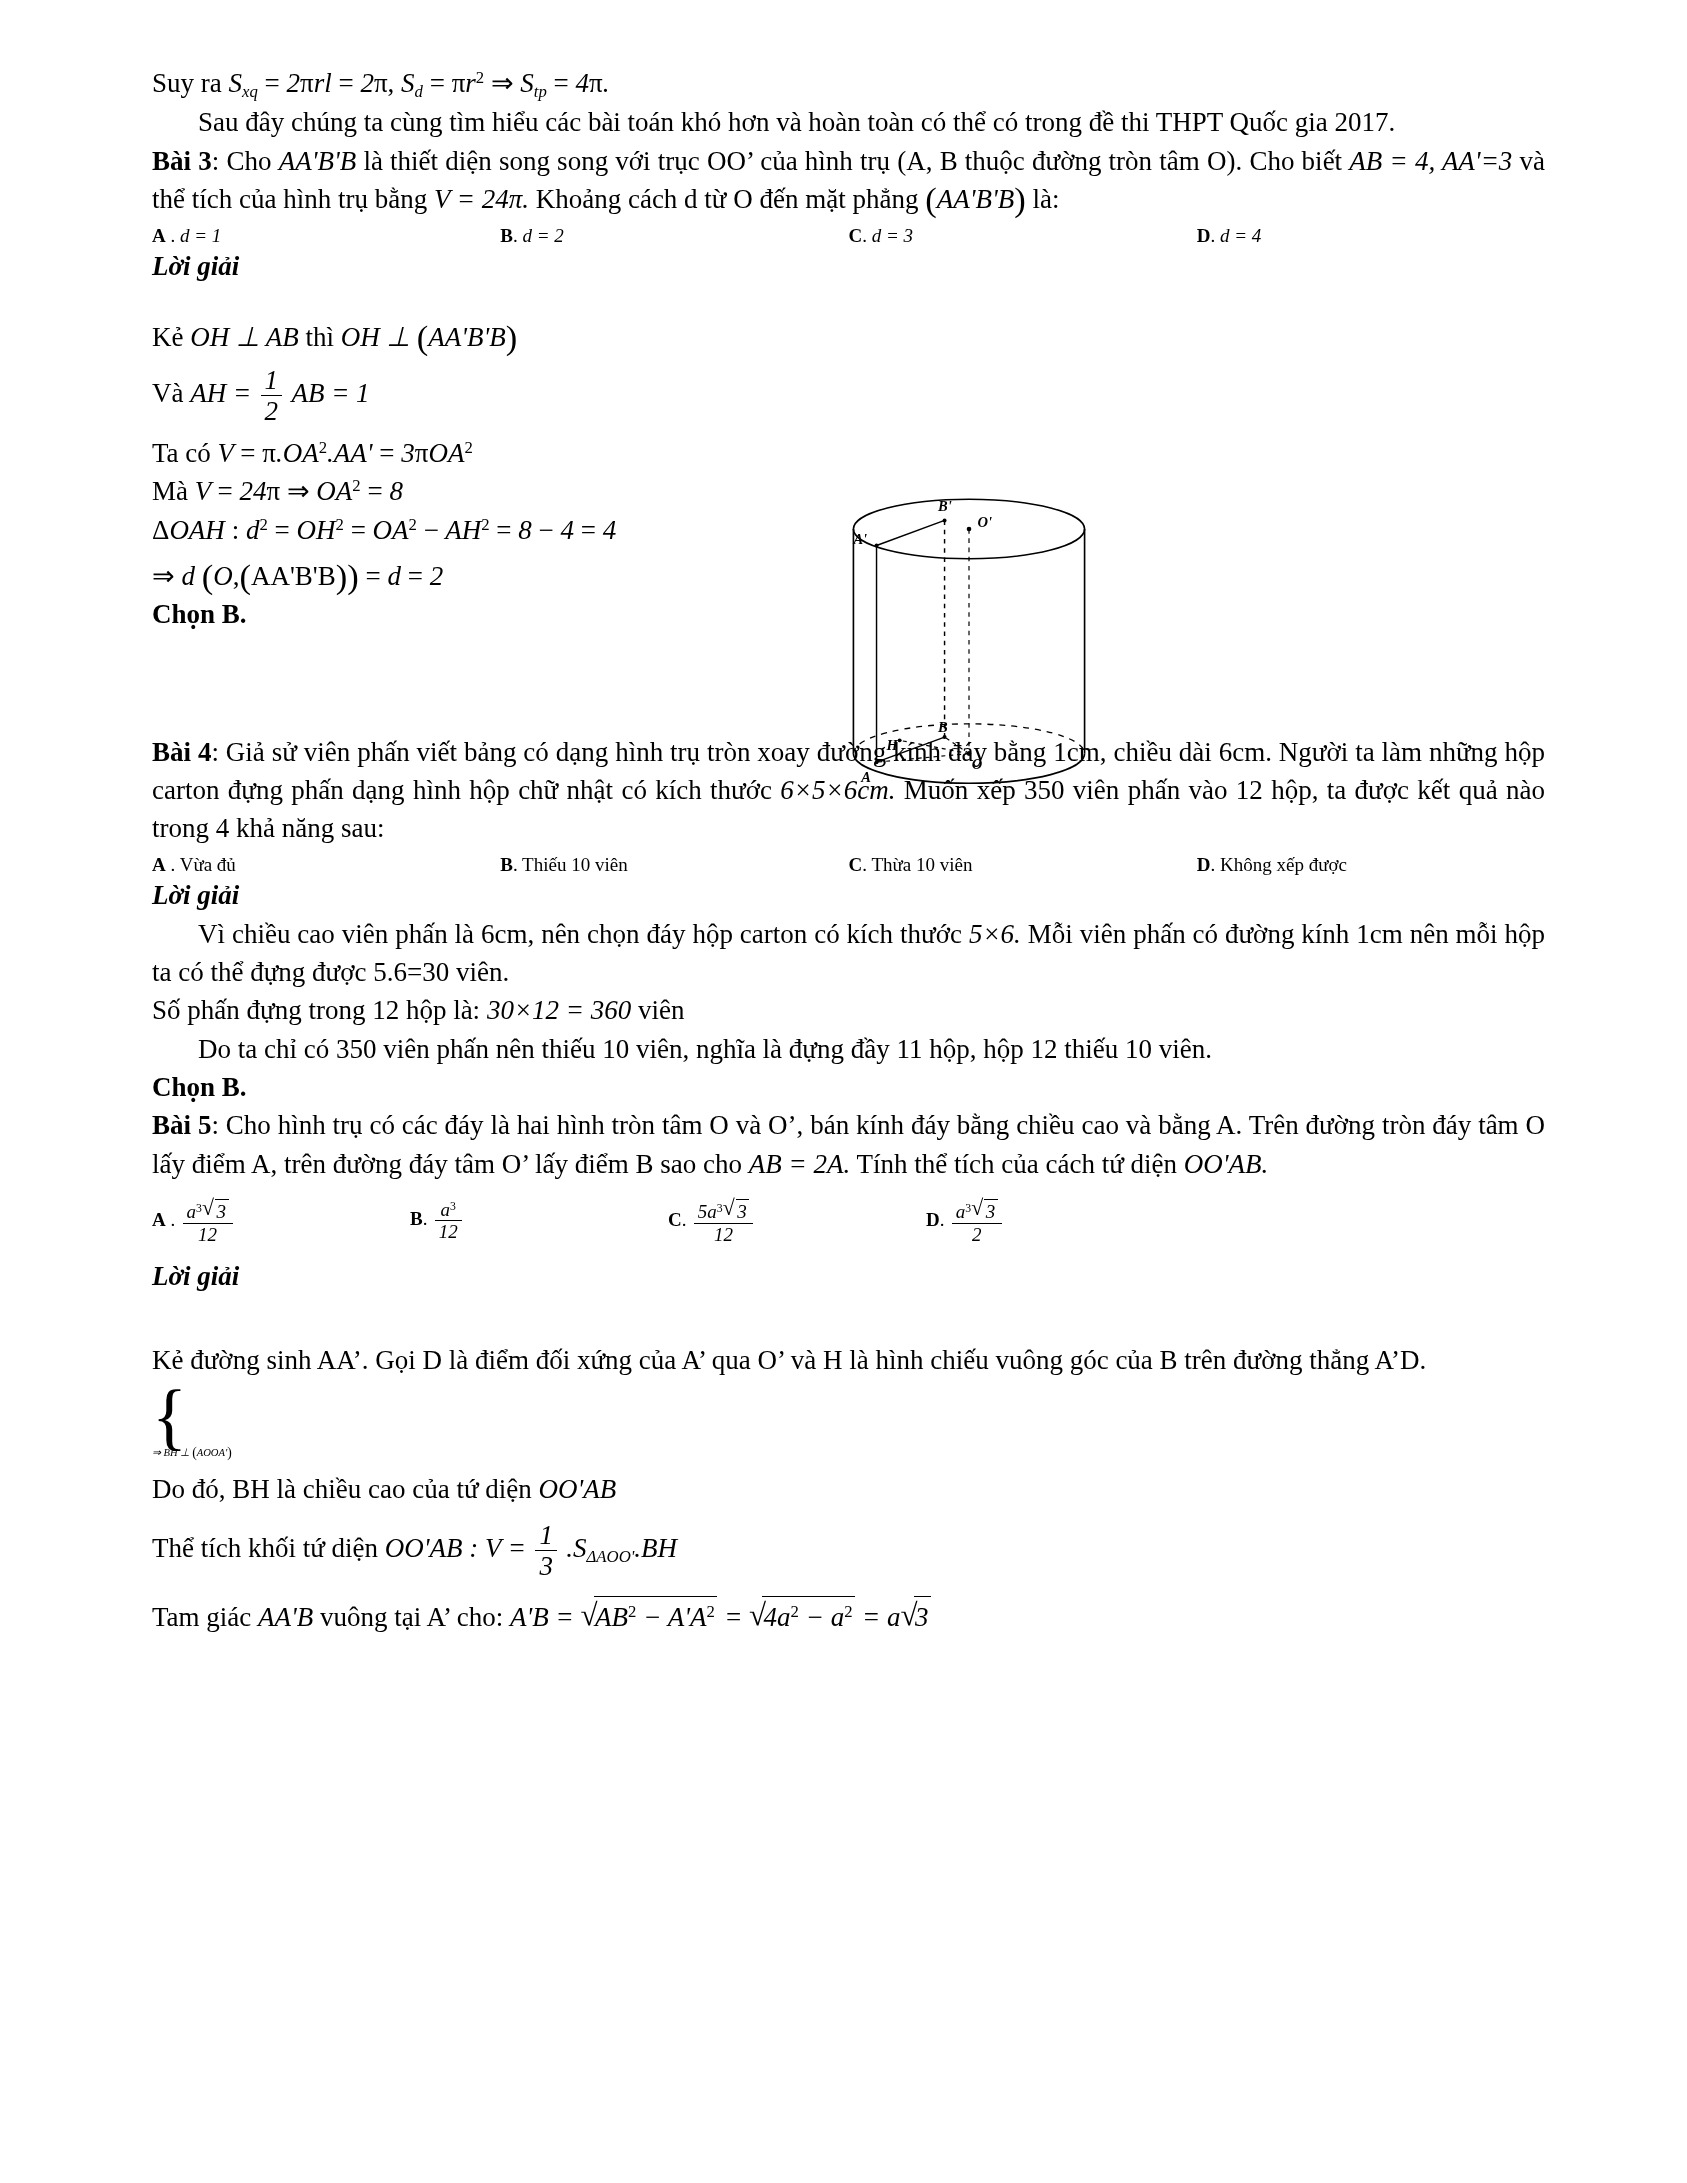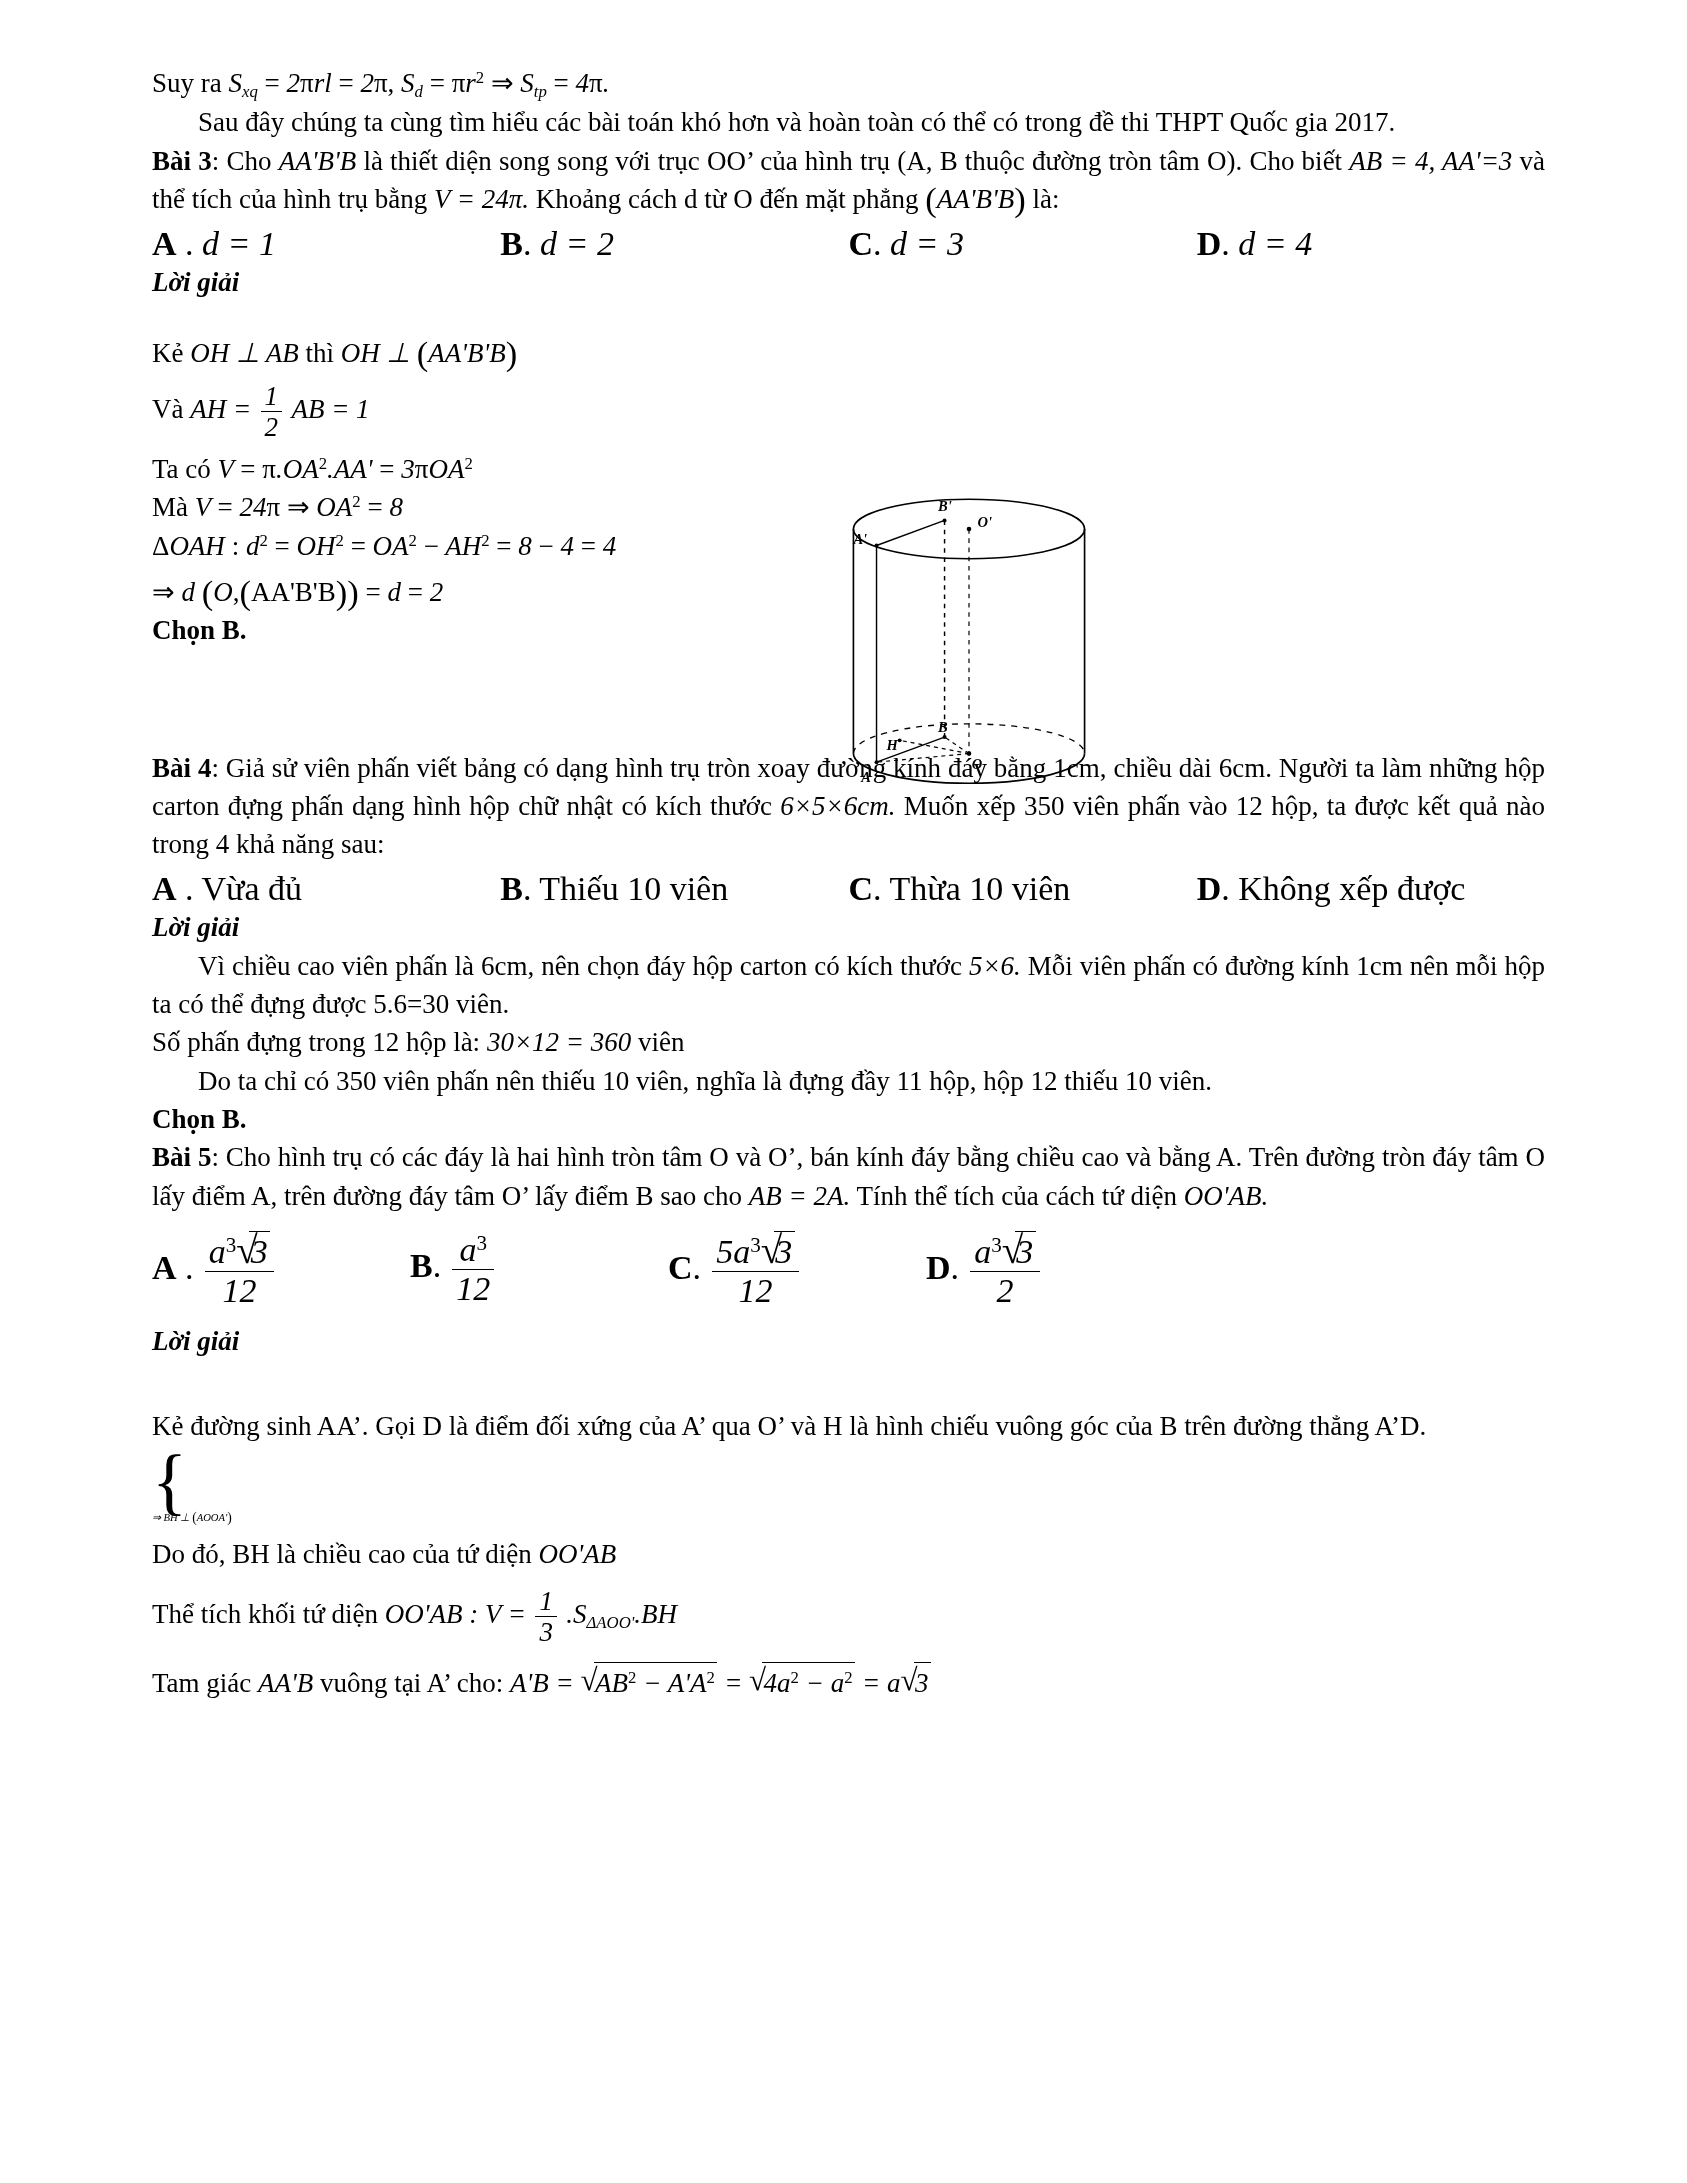--- a/index.html
+++ b/index.html
@@ -44,21 +44,21 @@
     font-size: 0.62em;
     vertical-align: 0.52em;
     font-style: normal;
   }
   .indent { text-indent: 46px; }
 
   
   .opts {
     display: flex;
     width: 100%;
-    font-size: 34px;
+    font-size: 19px;
     margin-top: 6.6px;
   }
   .opts > div { flex: 1 1 0; }
   .opts.wide > div:nth-child(1) { flex: 0 0 258px; }
   .opts.wide > div:nth-child(2) { flex: 0 0 258px; }
   .opts.wide > div:nth-child(3) { flex: 0 0 258px; }
 
   
   .frac {
     display: inline-block;

